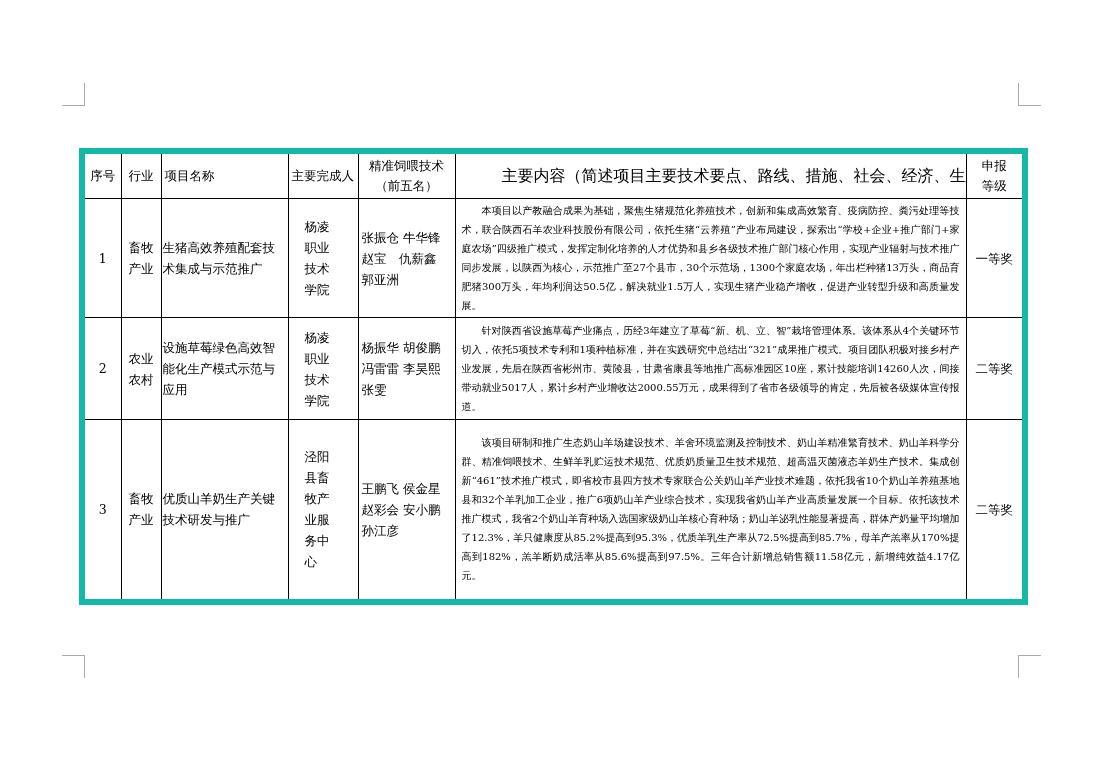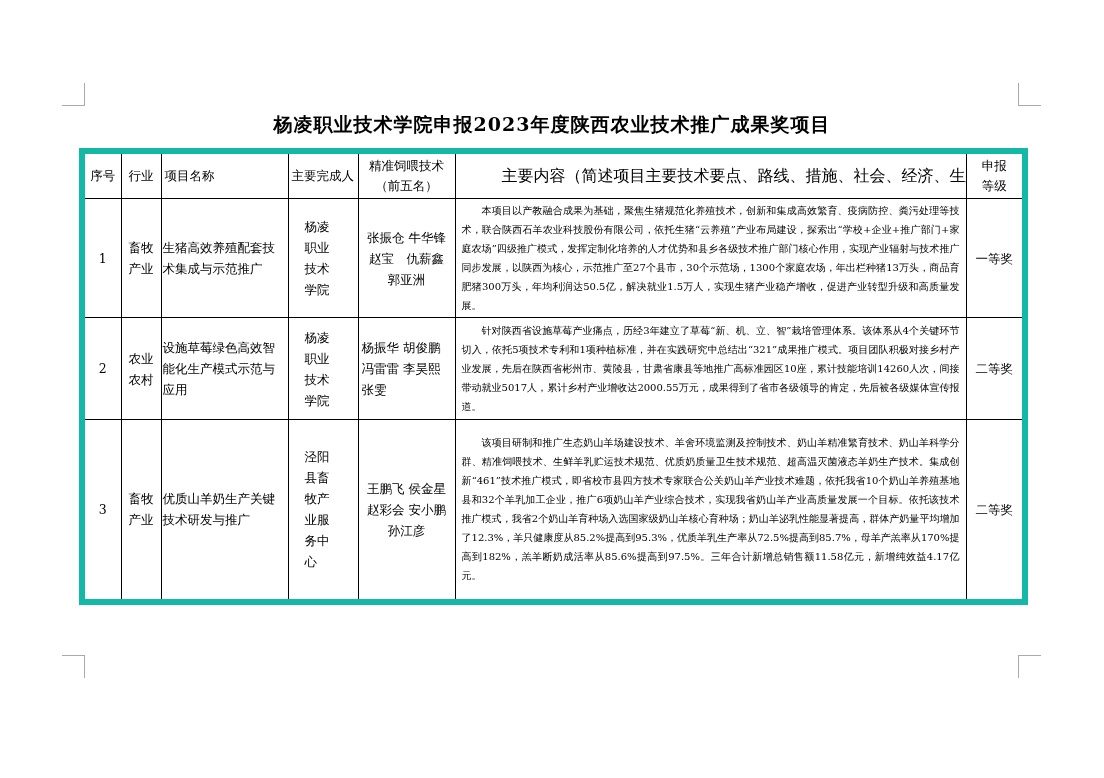--- a/index.html
+++ b/index.html
@@ -75,21 +75,20 @@
     text-align: left;
     padding: 2px 1px;
     line-height: 21px;
   }
   td.unit-cell {
     text-align: left;
     padding: 2px 16px;
     line-height: 21px;
   }
   td.people-cell {
-    text-align: center;
     white-space: pre-line;
     line-height: 21px;
   }
   td.people-cell.align-left { text-align: left; }
   td.content-cell {
     font-size: 10px;
     line-height: 19px;
     text-align: justify;
     text-indent: 2em;
     padding: 2px 6px;
@@ -104,21 +103,20 @@
 </head>
 <body>
 
 <div class="page">
 
   <div class="corner tl"></div>
   <div class="corner tr"></div>
   <div class="corner bl"></div>
   <div class="corner br"></div>
 
-  <h1 class="doc-title">杨凌职业技术学院申报2023年度陕西农业技术推广成果奖项目</h1>
 
   <table class="award-table">
     <colgroup>
       <col style="width:39px">
       <col style="width:40px">
       <col style="width:127px">
       <col style="width:70px">
       <col style="width:97px">
       <col style="width:511px">
       <col style="width:59px">

